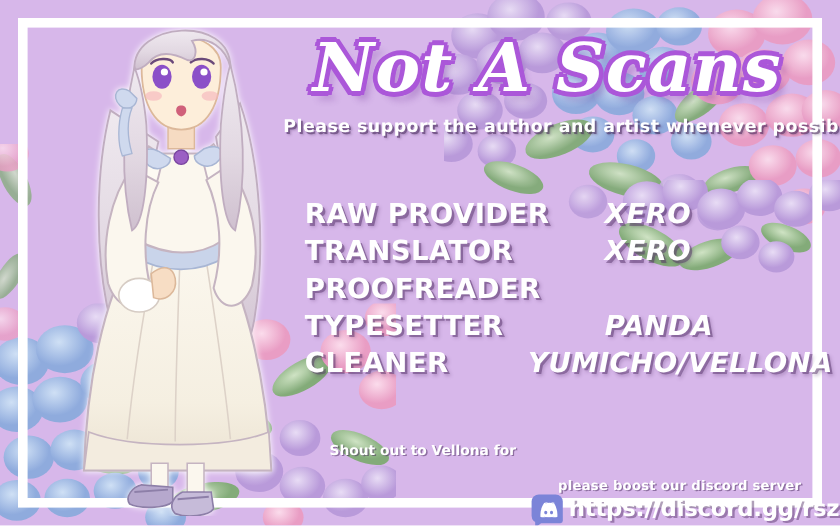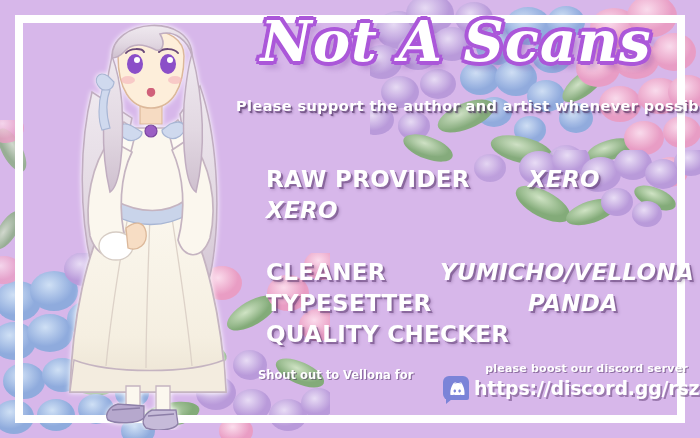--- a/index.html
+++ b/index.html
@@ -51,21 +51,21 @@
   }
   #character svg { display: block; }
 
   
   #title {
     position: absolute;
     left: 236px; top: 8px;
     width: 440px; height: 82px;
     z-index: 9;
     display: flex;
-    align-items: flex-start;
+    align-items: flex-end;
     justify-content: center;
   }
   #title .titletext {
     font-family: "DejaVu Serif", serif;
     font-style: italic;
     font-weight: bold;
     font-size: 56px;
     letter-spacing: 1px;
     color: #ffffff;
     white-space: nowrap;
@@ -106,57 +106,57 @@
     height: 31px;
   }
   .credit-role, .credit-name {
     font-family: "DejaVu Sans", sans-serif;
     font-weight: bold;
     font-size: 23px;
     letter-spacing: .3px;
     color: #ffffff;
     white-space: nowrap;
     text-shadow: 2px 2px 0 rgba(80,45,100,.45), 3px 3px 3px rgba(80,45,100,.25);
-    margin-left: 12px;
   }
   .credit-role { width: 250px; }
   .credit-name { flex: 1; font-style: italic; }
 
   
   #shoutout {
     position: absolute;
     left: 258px; top: 368px;
     width: 172px;
-    text-align: left;
+    text-align: right;
     z-index: 9;
     font-family: "DejaVu Sans", sans-serif;
     font-weight: bold;
     font-size: 11.5px;
     line-height: 15px;
     color: #ffffff;
     text-shadow: 1.2px 1.2px 0 rgba(70,40,90,.5);
   }
 
   
   #discord {
     position: absolute;
     left: 443px; top: 362px;
     width: 245px;
     z-index: 9;
   }
   #discord-caption {
-    text-align: right;
+    text-align: left;
     font-family: "DejaVu Sans", sans-serif;
     font-weight: bold;
     font-size: 11px;
     color: #ffffff;
     letter-spacing: .2px;
     text-shadow: 1.2px 1.2px 0 rgba(70,40,90,.5);
     margin-bottom: 1px;
     padding-left: 22px;
+    margin-top: 36px;
   }
   #discord-row {
     display: flex;
     align-items: center;
     gap: 5px;
   }
   #discord-icon {
     width: 26px; height: 24px;
     background: #7b84d8;
     border-radius: 6px 6px 2px 6px;
@@ -446,34 +446,35 @@
   </div>
 
   <div id="subtitle">Please support the author and artist whenever possible!</div>
 
   <div id="credits">
     <div class="credit-row">
       <span class="credit-role">RAW PROVIDER</span>
       <span class="credit-name">XERO</span>
     </div>
     <div class="credit-row">
+      <span class="credit-role">TRANSLATOR</span>
       <span class="credit-name">XERO</span>
     </div>
     <div class="credit-row">
+      <span class="credit-role">PROOFREADER</span>
+    </div>
+    <div class="credit-row">
+      <span class="credit-role">TYPESETTER</span>
+      <span class="credit-name">PANDA</span>
     </div>
     <div class="credit-row">
       <span class="credit-role">CLEANER</span>
       <span class="credit-name">YUMICHO/VELLONA</span>
     </div>
     <div class="credit-row">
-      <span class="credit-role">TYPESETTER</span>
-      <span class="credit-name">PANDA</span>
-    </div>
-    <div class="credit-row">
-      <span class="credit-role">QUALITY CHECKER</span>
     </div>
   </div>
 
   <div id="shoutout">
     <div>Shout out to Vellona for</div>
   </div>
 
   <div id="discord">
     <div id="discord-caption">please boost our discord server</div>
     <div id="discord-row">

